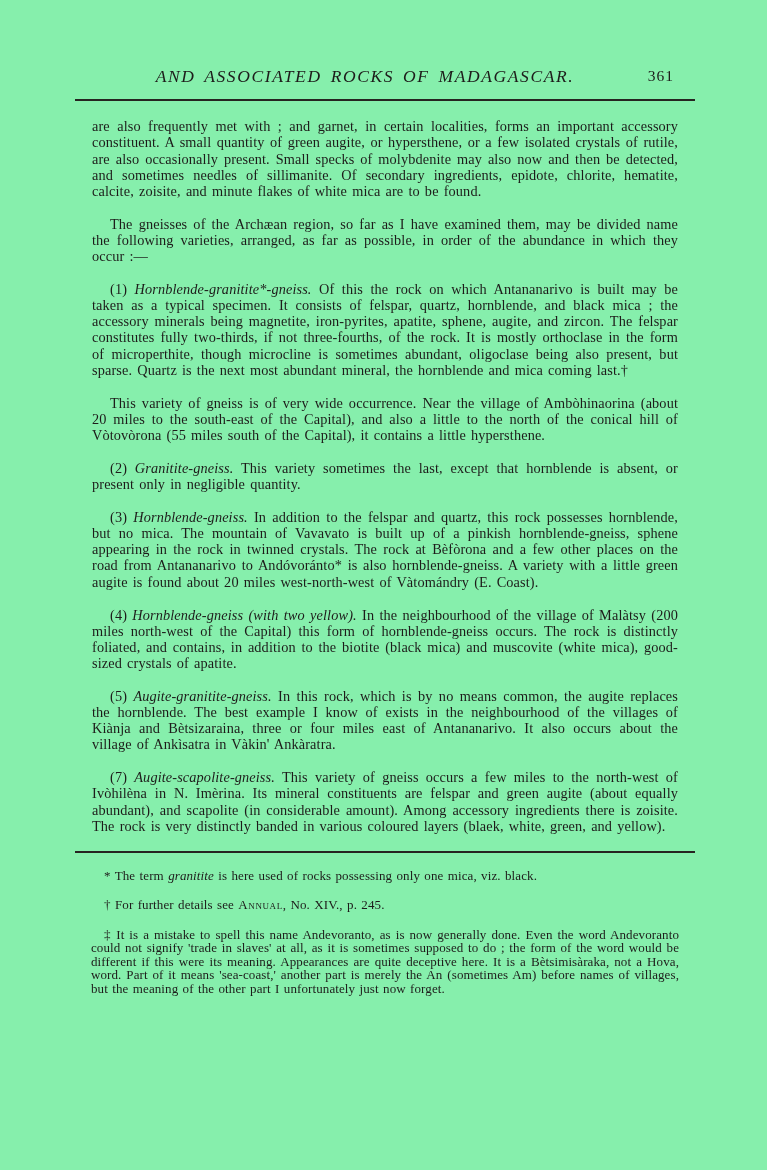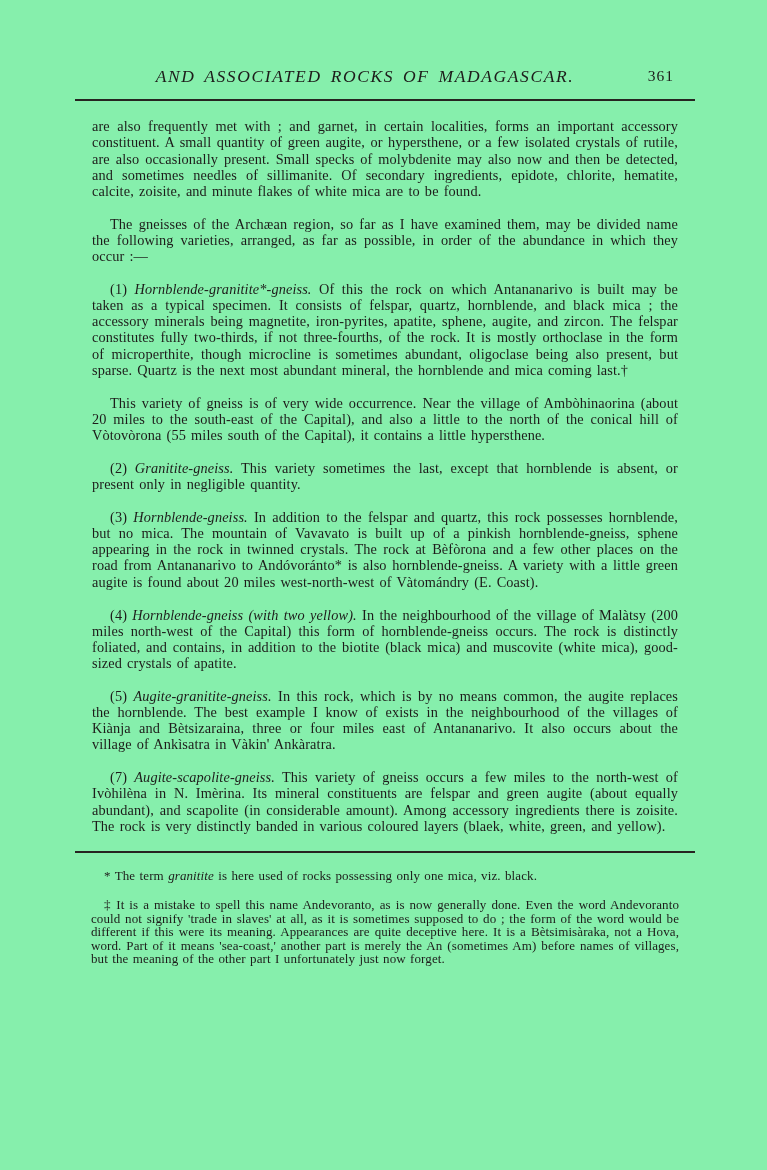--- a/index.html
+++ b/index.html
@@ -98,17 +98,18 @@
         <p class="indent"><span>(3)  </span><span class="it">Hornblende-gneiss.</span><span>  In addition to the felspar and quartz, this rock possesses hornblende, but no mica.  The mountain of Vavavato is built up of a pinkish hornblende-gneiss, sphene appearing in the rock in twinned crystals.  The rock at Bèfòrona and a few other places on the road from Antananarivo to Andóvoránto* is also hornblende-gneiss.  A variety with a little green augite is found about 20 miles west-north-west of Vàtomándry (E. Coast).</span></p>
         <p class="indent"><span>(4)  </span><span class="it">Hornblende-gneiss (with two yellow).</span><span>  In the neighbourhood of the village of Malàtsy (200 miles north-west of the Capital) this form of hornblende-gneiss occurs.  The rock is distinctly foliated, and contains, in addition to the biotite (black mica) and muscovite (white mica), good-sized crystals of apatite.</span></p>
         <p class="indent"><span>(5)  </span><span class="it">Augite-granitite-gneiss.</span><span>  In this rock, which is by no means common, the augite replaces the hornblende.  The best example I know of exists in the neighbourhood of the villages of Kiànja and Bètsizaraina, three or four miles east of Antananarivo.  It also occurs about the village of Ankìsatra in Vàkin' Ankàratra.</span></p>
         <p class="indent"><span>(7)  </span><span class="it">Augite-scapolite-gneiss.</span><span>  This variety of gneiss occurs a few miles to the north-west of Ivòhilèna in N. Imèrina.  Its mineral constituents are felspar and green augite (about equally abundant), and scapolite (in considerable amount).  Among accessory ingredients there is zoisite.  The rock is very distinctly banded in various coloured layers (blaek, white, green, and yellow).</span></p>
       </div>
 
     <div class="rule footnote-rule"></div>
 
     <div class="footnotes" id="footnotes">
         <p><span>*  The term </span><span class="it">granitite</span><span> is here used of rocks possessing only one mica, viz. black.</span></p>
+        <p><span>†  For further details see </span><span class="sc">Annual</span><span>, No. XIV., p. 245.</span></p>
         <p><span>‡  It is a mistake to spell this name Andevoranto, as is now generally done.  Even the word Andevoranto could not signify 'trade in slaves' at all, as it is sometimes supposed to do ; the form of the word would be different if this were its meaning.  Appearances are quite deceptive here.  It is a Bètsimisàraka, not a Hova, word.  Part of it means 'sea-coast,' another part is merely the An (sometimes Am) before names of villages, but the meaning of the other part I unfortunately just now forget.</span></p>
       </div>
 
   </div>
 </div>
 
 </body></html>

